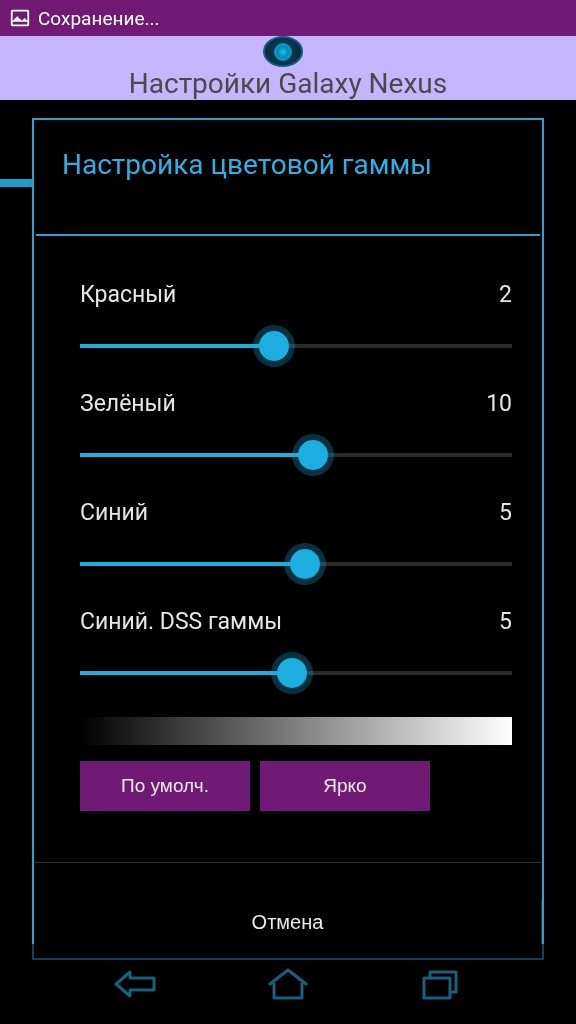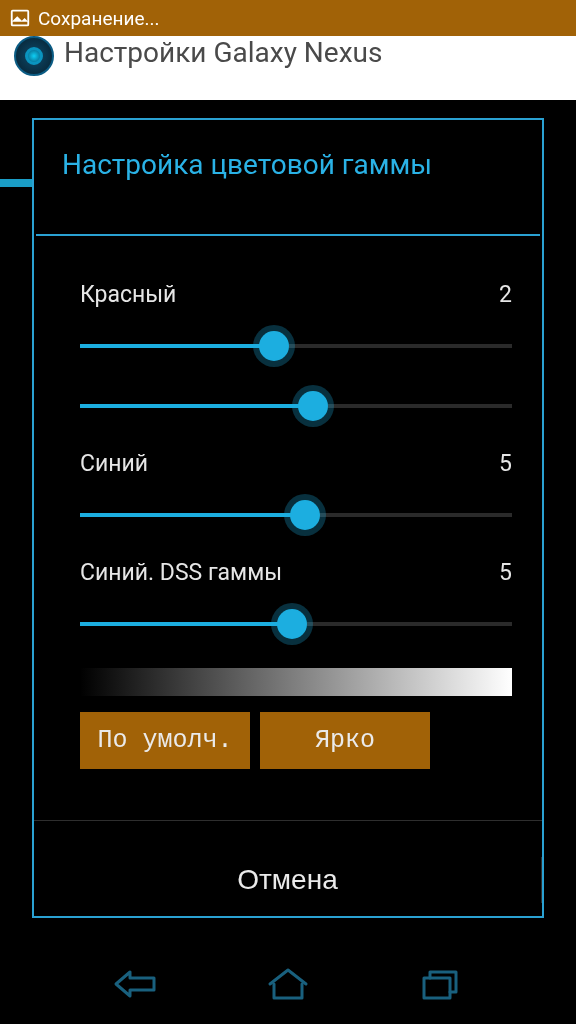--- a/index.html
+++ b/index.html
@@ -1,24 +1,24 @@
 <!DOCTYPE html>
 <html><head>
 <meta charset="utf-8">
 <style>
   * { box-sizing: border-box; margin: 0; padding: 0; }
   html, body { width: 576px; height: 1024px; background: #000; font-family: "Roboto", "Helvetica Neue", Arial, sans-serif; color: #fff; overflow: hidden; }
   
   
-  .status-bar { height: 36px; background: #a16207; display: flex; align-items: center; padding: 0 8px; }
+  .status-bar { height: 36px; background: #701a75; display: flex; align-items: center; padding: 0 8px; }
   .status-icon { width: 24px; height: 24px; display: flex; align-items: center; justify-content: center; margin-right: 6px; }
   .status-text { color: #fff; font-size: 19px; font-weight: 400; }
   
   
-  .app-header { height: 64px; display: flex; padding: 0 14px; background: #ffffff; }
+  .app-header { height: 64px; display: flex; align-items: center; padding: 0 14px; background: #c4b5fd; flex-direction: column; }
   .app-icon { width: 40px; height: 40px; border-radius: 50%; background: radial-gradient(circle at 50% 50%, #0e4a6a 0%, #061f2e 100%); border: 2px solid #0b5c84; display: flex; align-items: center; justify-content: center; margin-right: 10px; }
   .app-icon-inner { width: 18px; height: 18px; border-radius: 50%; border: 3px solid #0a94bf; background: radial-gradient(circle, #0ecff5 0%, #075d81 100%); }
   .app-title { color: #4a4a4a; font-size: 28px; font-weight: 400; }
   
   
   .dialog { position: absolute; left: 32px; top: 118px; width: 512px; border: 2px solid #2aa1d2; background: #000; display: flex; flex-direction: column; gap: 23px; }
   .dialog-title { color: #2ab2e6; font-size: 28px; font-weight: 400; padding: 28px 28px 30px 28px; }
   .dialog-title-rule { height: 2px; background: #2aa1d2; margin: 0 2px; }
   
   .dialog-body { padding: 22px 30px 10px 46px; }
@@ -29,28 +29,28 @@
   .slider-value { color: #e6e6e6; font-size: 23px; font-weight: 400; }
   
   .slider-track { position: relative; height: 32px; }
   .slider-rail { position: absolute; top: 14px; left: 0; right: 0; height: 4px; background: #2a2a2a; }
   .slider-fill { position: absolute; top: 14px; left: 0; height: 4px; background: #1caee0; }
   .slider-thumb { position: absolute; top: 50%; transform: translate(-50%, -50%); width: 30px; height: 30px; border-radius: 50%; background: #1caee0; box-shadow: 0 0 0 6px rgba(28,174,224,0.28); }
   
   .gradient-bar { height: 28px; margin-top: 22px; margin-bottom: 16px; background: linear-gradient(to right, #000 0%, #fff 100%); }
   
   .preset-row { display: flex; gap: 10px; margin-top: 4px; margin-bottom: 18px; }
-  .preset-btn { background: #a16207; color: #eaeaea; font-size: 25px; padding: 14px 16px; border: none; cursor: pointer; flex: 0 0 auto; font-family: Liberation Mono, monospace; }
+  .preset-btn { background: #701a75; color: #eaeaea; font-size: 19px; padding: 14px 16px; border: none; cursor: pointer; flex: 0 0 auto; }
   .preset-btn:nth-child(1) { width: 170px; }
   .preset-btn:nth-child(2) { width: 170px; }
   .preset-btn:nth-child(3) { width: 100px; margin-left: 16px; }
   
   .dialog-footer-rule { height: 1px; background: #2e2e2e; }
   .dialog-footer { display: flex; height: 72px; }
-  .dialog-footer button { flex: 1; background: transparent; border: none; color: #eaeaea; font-size: 28px; cursor: pointer; }
+  .dialog-footer button { flex: 1; background: transparent; border: none; color: #eaeaea; font-size: 20px; cursor: pointer; }
   .footer-sep { width: 1px; background: #2e2e2e; height: 46px; align-self: center; }
   
   
   .nav-bar { position: absolute; bottom: 0; left: 0; right: 0; height: 80px; background: #000; display: flex; align-items: center; justify-content: space-around; padding: 0 60px; opacity: 0.6; }
   .nav-btn { width: 60px; height: 46px; display: flex; align-items: center; justify-content: center; }
   .nav-btn svg { display: block; }
   
   
   .bg-tab { position: absolute; left: 0; top: 179px; width: 52px; height: 8px; background: #1a9dc6; }
 </style>
@@ -87,20 +87,24 @@
         <span class="slider-value">2</span>
       </div>
       <div class="slider-track">
         <div class="slider-rail"></div>
         <div class="slider-fill" style="width: 45%;"></div>
         <div class="slider-thumb" style="left: 45%;"></div>
       </div>
     </div>
 
     <div class="slider-row">
+      <div class="slider-labels">
+        <span class="slider-label">Зелёный</span>
+        <span class="slider-value">10</span>
+      </div>
       <div class="slider-track">
         <div class="slider-rail"></div>
         <div class="slider-fill" style="width: 54%;"></div>
         <div class="slider-thumb" style="left: 54%;"></div>
       </div>
     </div>
 
     <div class="slider-row">
       <div class="slider-labels">
         <span class="slider-label">Синий</span>

